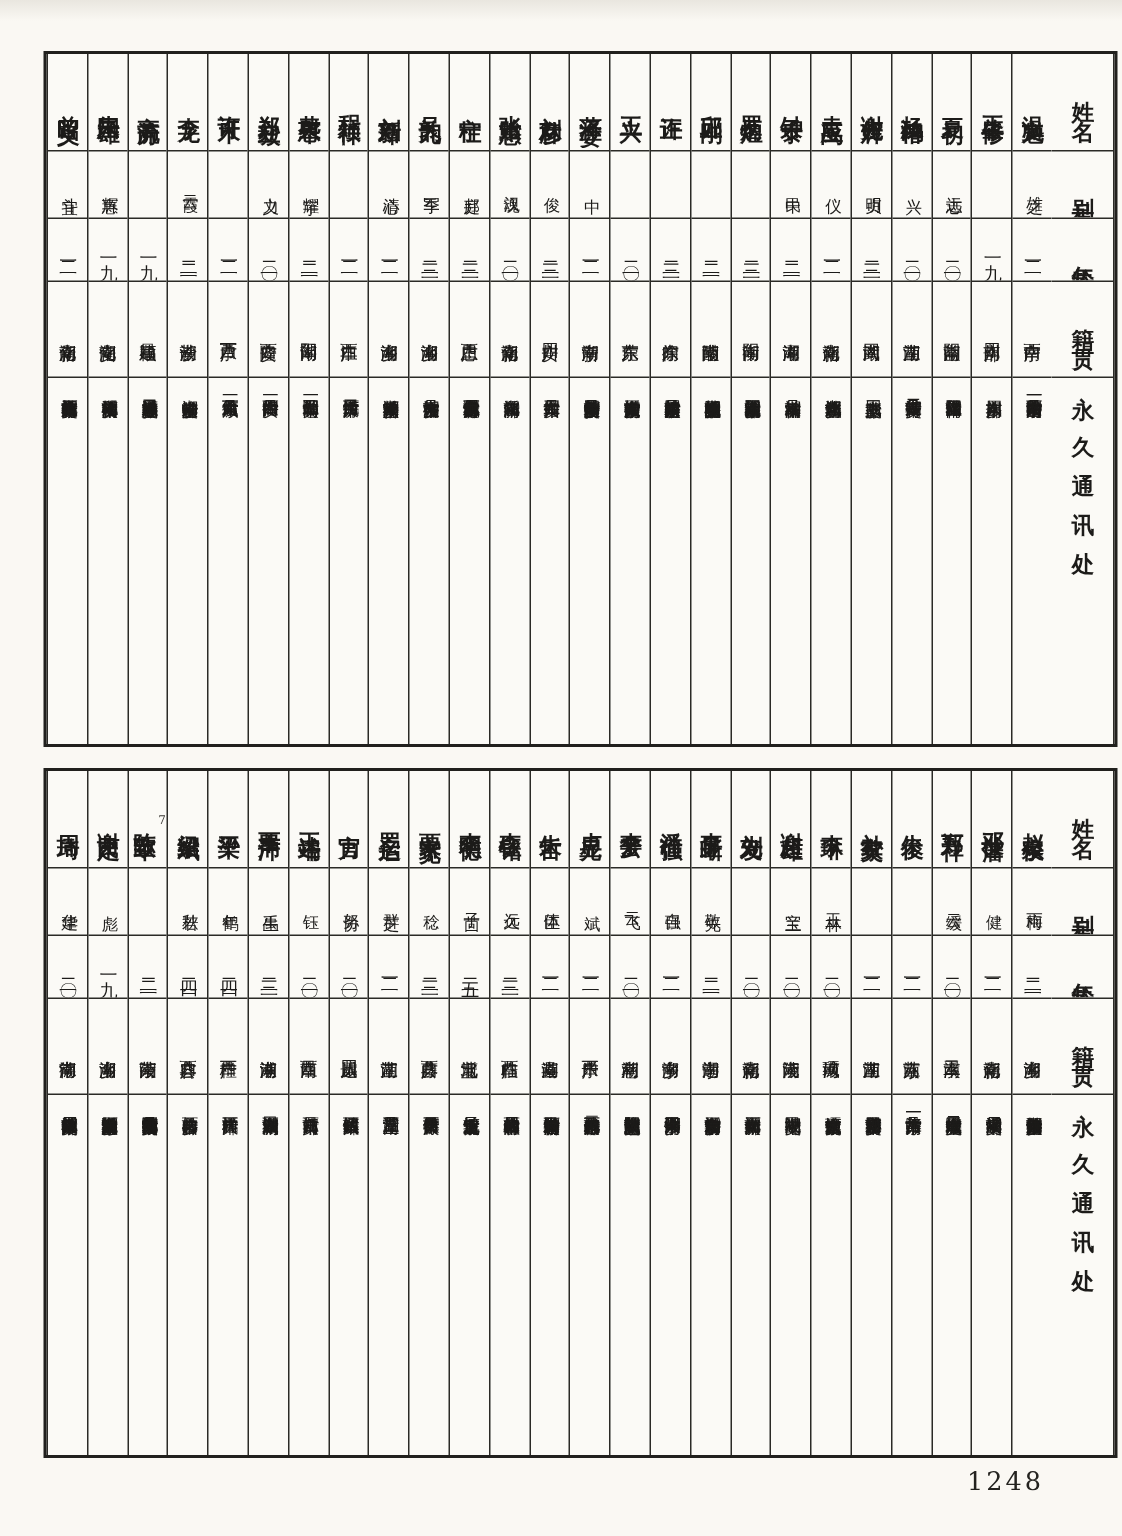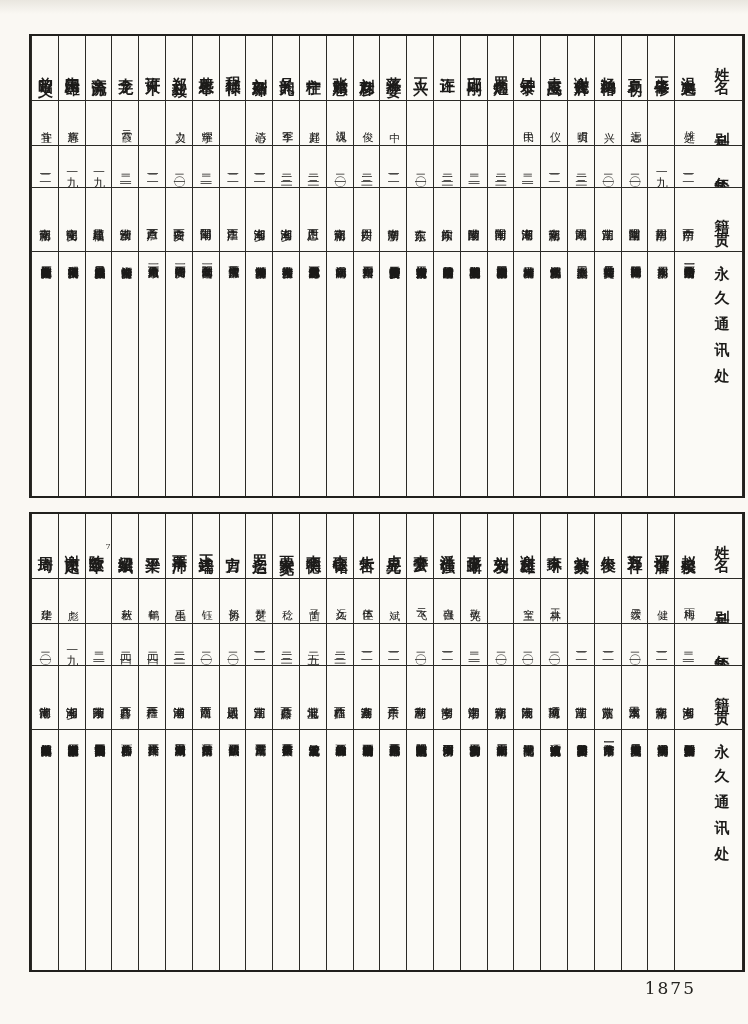--- a/index.html
+++ b/index.html
@@ -950,14 +950,14 @@
           <span class="vtxt age-txt">二〇</span>
         </div>
         <div class="cell r-native">
           <span class="vtxt native-txt">湖南常德</span>
         </div>
         <div class="cell r-addr">
           <span class="vtxt addr-txt">湖南常德镇鹅桥邮转前周家交</span>
         </div>
       </div>
     </div>
-  <div id="page-number">1875</div>
+  <div id="page-number">1248</div>
 </div>
 
 </body></html>

